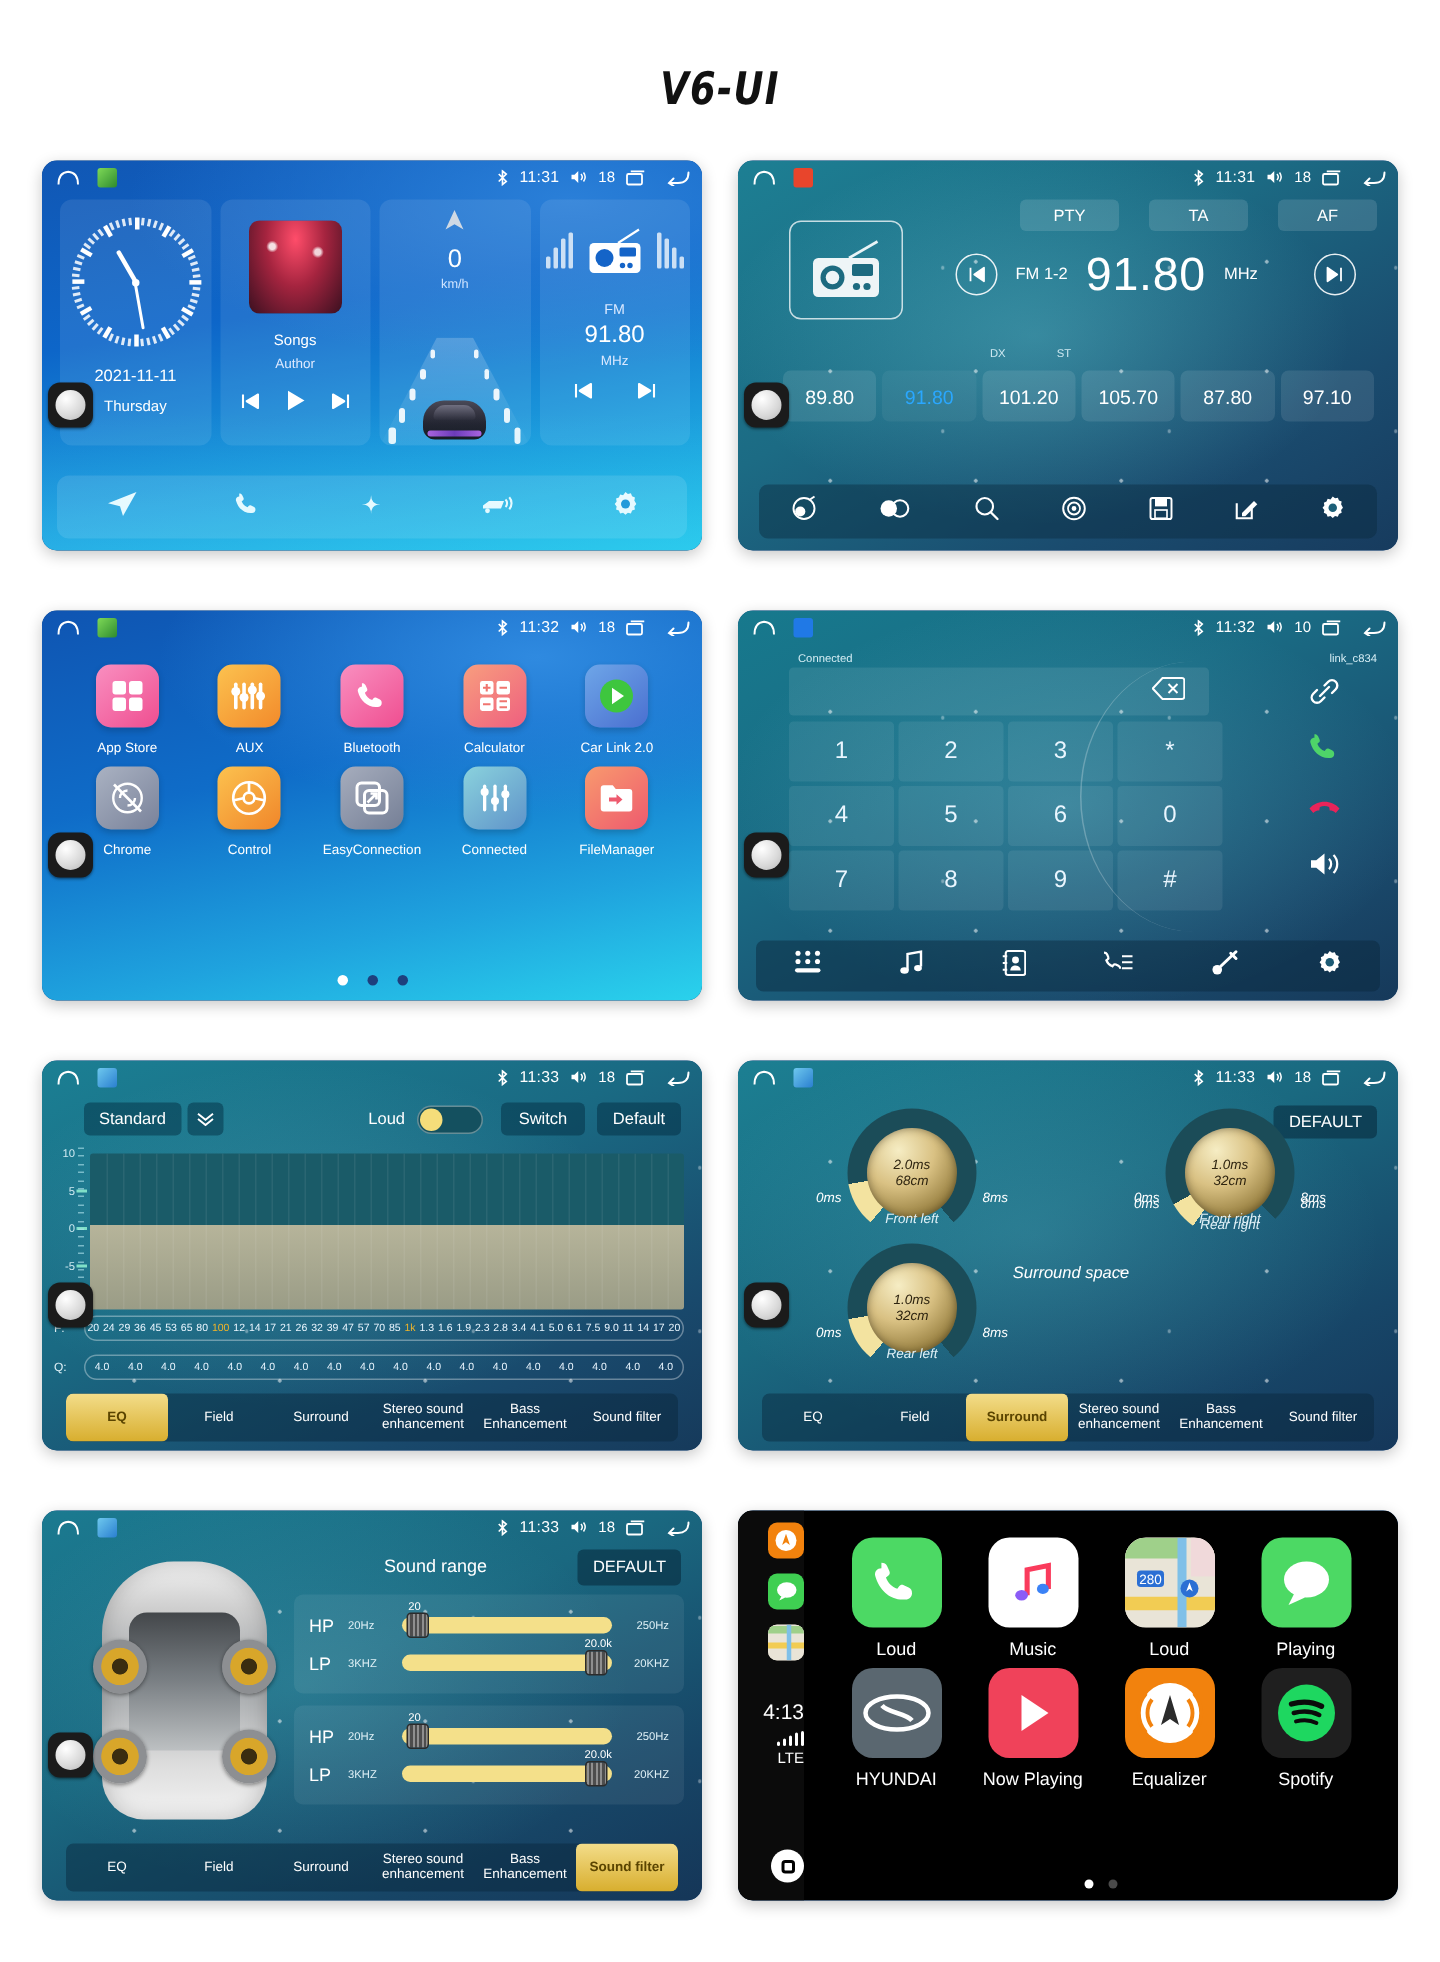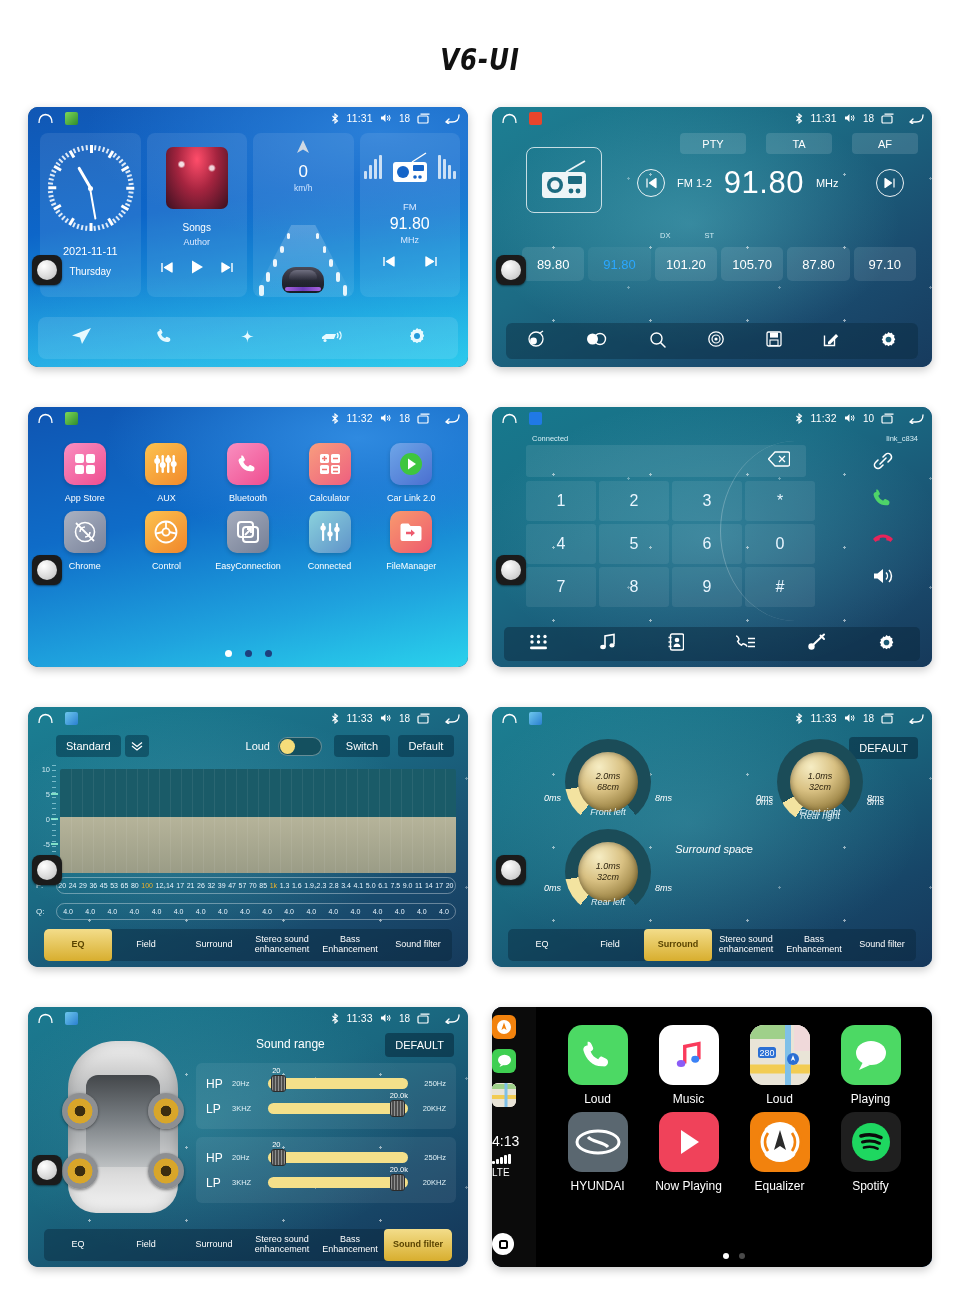--- a/index.html
+++ b/index.html
@@ -357,21 +357,21 @@
   .frow .tag { width:26px; font-size:12px; }
   .frow .lo { width:32px; font-size:7.5px; color:#dff0f6;}
   .frow .hi { width:34px; font-size:7.5px; color:#dff0f6; text-align:right;}
   .track { flex:1; height:11px; border-radius:6px; background:#f4e08a; position:relative; margin:0 4px;}
   .thumb { position:absolute; top:-3px; width:15px; height:17px; border-radius:3px;
     background: repeating-linear-gradient(90deg,#8f8f8f 0 1.5px,#4d4d4d 1.5px 3px);
     border:1px solid #2b2b2b; }
   .thumb-val { position:absolute; top:-12px; font-size:7.5px; color:#fff; }
   
   .carplay { width:100%;height:100%; background:#000; position:relative; display:flex; }
-  .cp-side { width:44px; background:#0b0b0b; position:relative; display:flex; flex-direction:column; align-items:flex-start; padding-top:8px; }
+  .cp-side { width:44px; background:#0b0b0b; position:relative; display:flex; flex-direction:column; align-items:flex-end; padding-top:8px; }
   .cp-side-ic { width:24px;height:24px;border-radius:6px; margin-bottom:10px; }
   .cp-time { color:#fff; font-size:14px; margin-top:16px;}
   .cp-sig { display:flex; align-items:flex-end; gap:1.5px; height:10px; margin-top:5px;}
   .cp-sig i { width:2.5px; background:#fff; border-radius:1px; display:block;}
   .cp-lte { color:#fff; font-size:10px; margin-top:3px;}
   .cp-home { width:22px;height:22px;border-radius:50%;background:#fff; position:absolute; bottom:12px; display:flex;align-items:center;justify-content:center;}
   .cp-home i { width:9px;height:9px;border-radius:2.5px;border:2px solid #000; display:block;}
   .cp-main { flex:1; position:relative; }
   .cp-grid { display:grid; grid-template-columns:repeat(4,1fr); padding:18px 16px 0; row-gap:6px; }
   .cp-cell { display:flex; flex-direction:column; align-items:center;}

